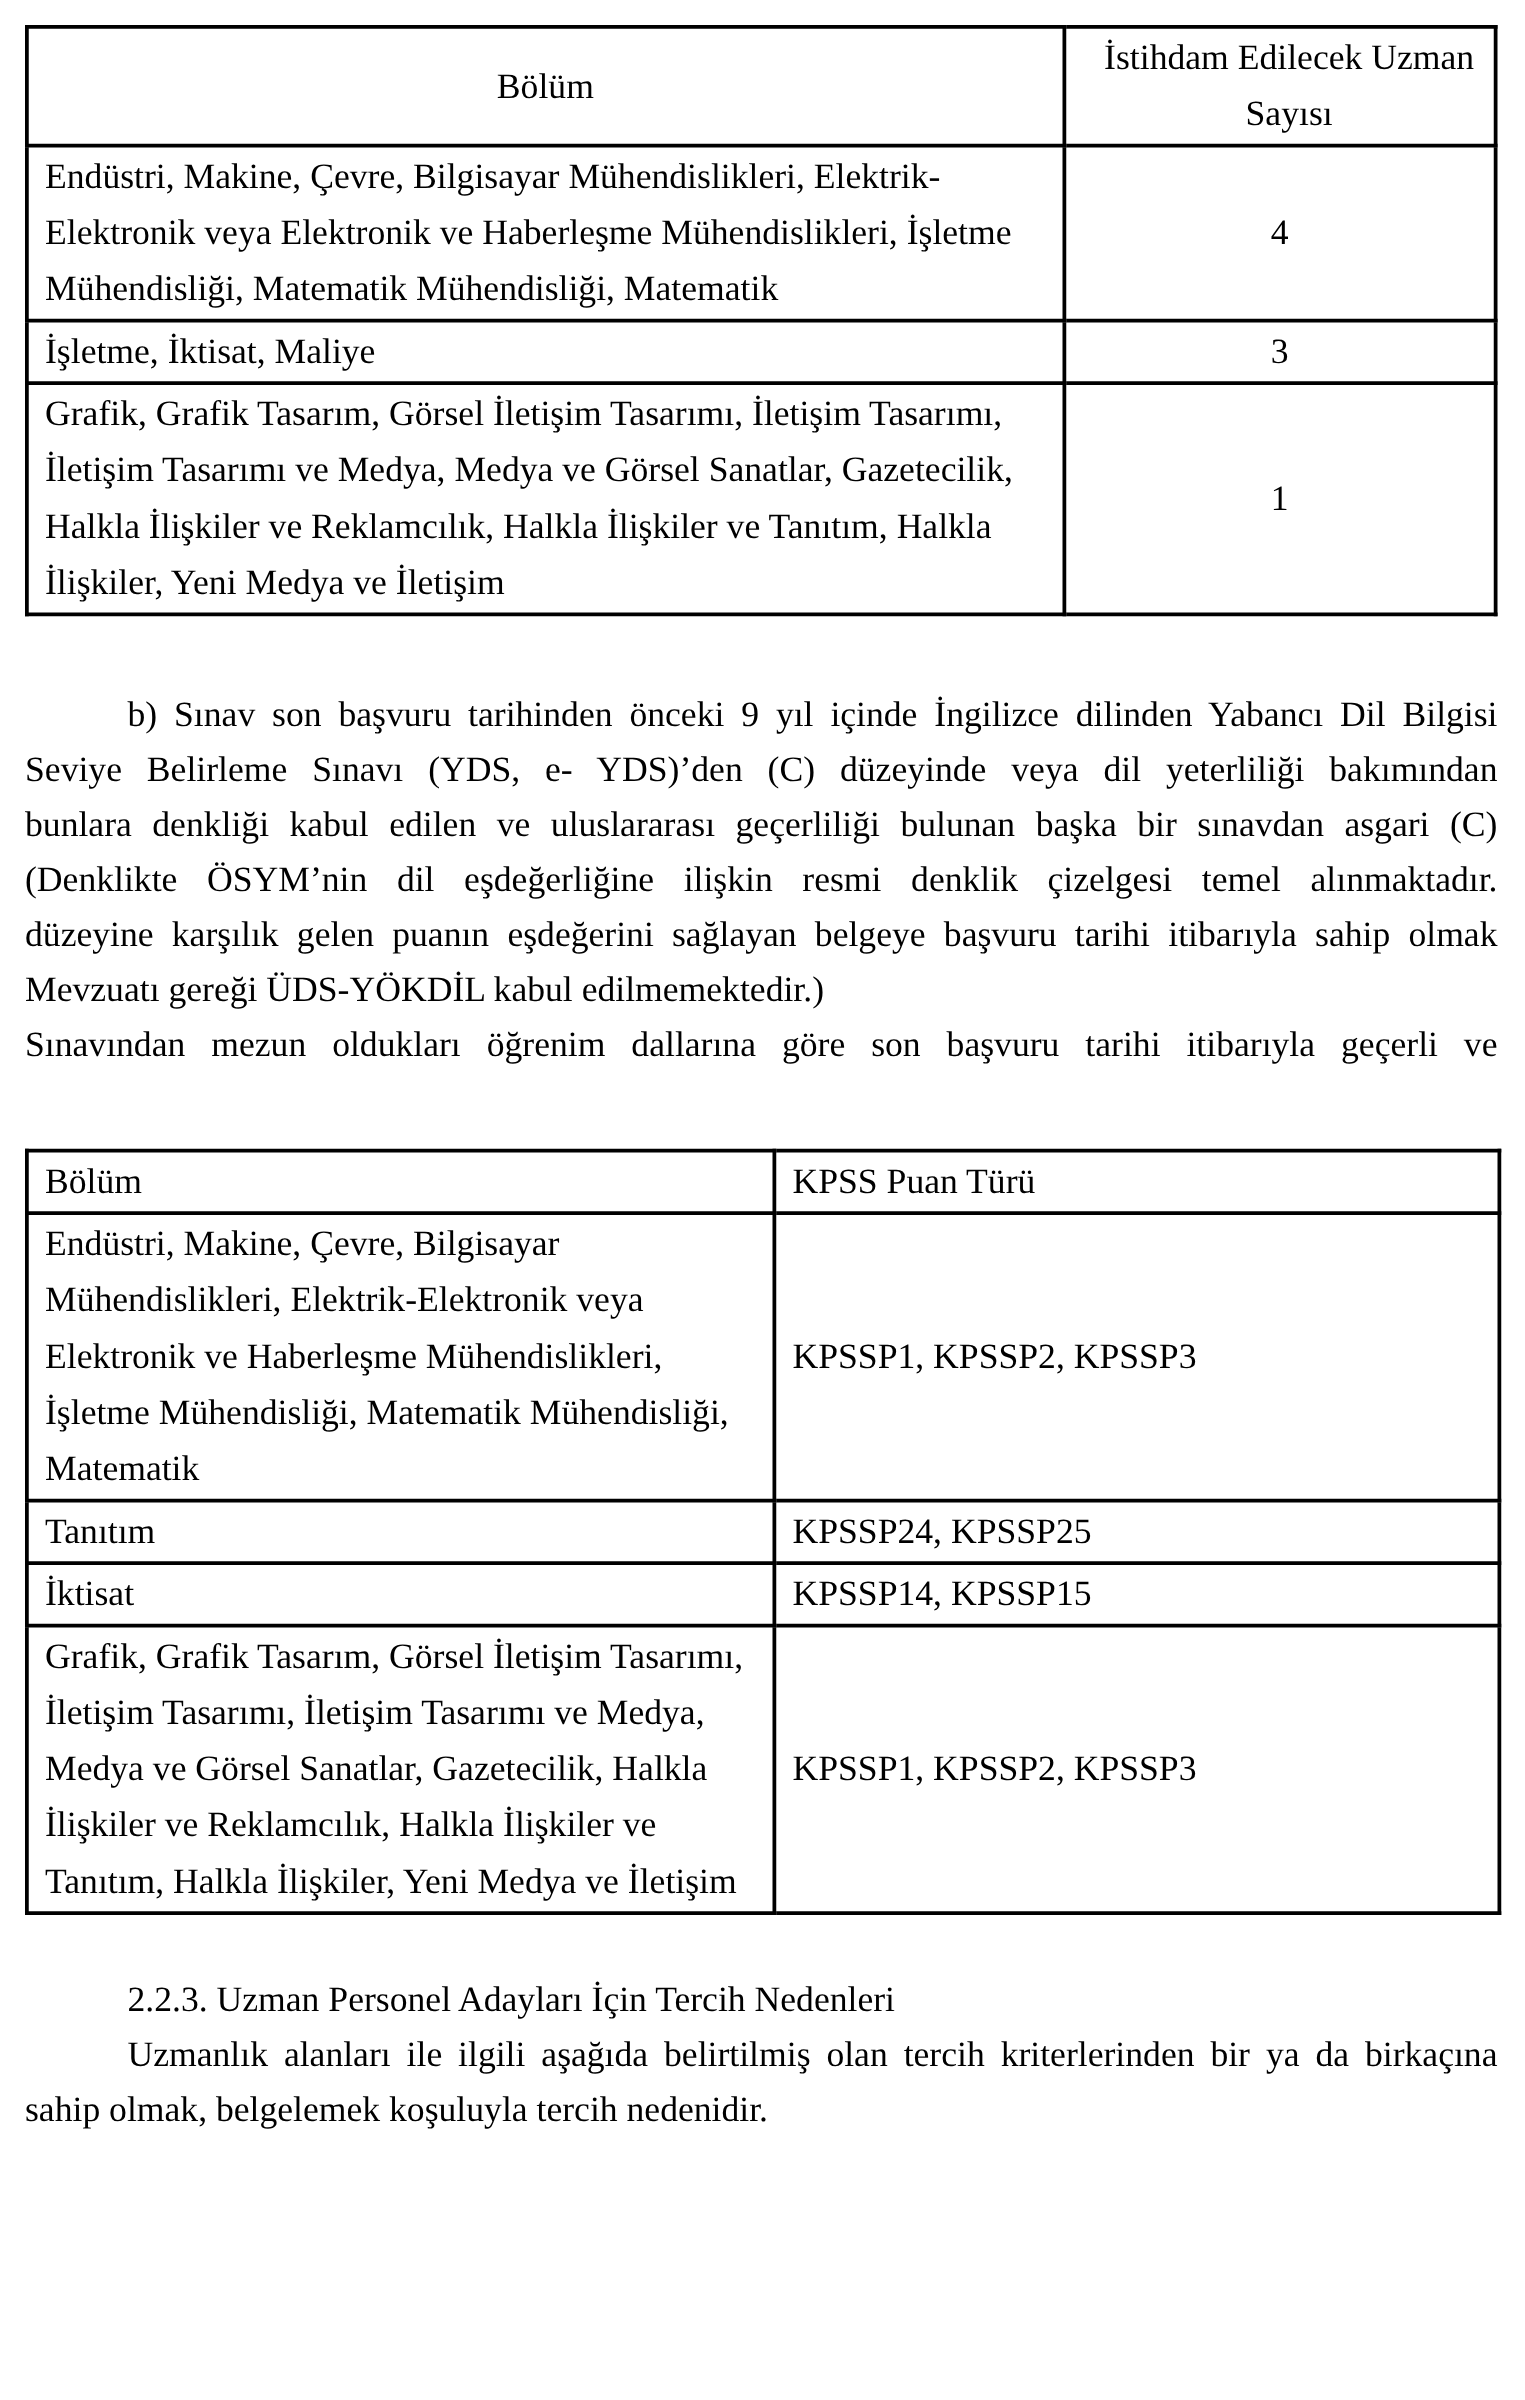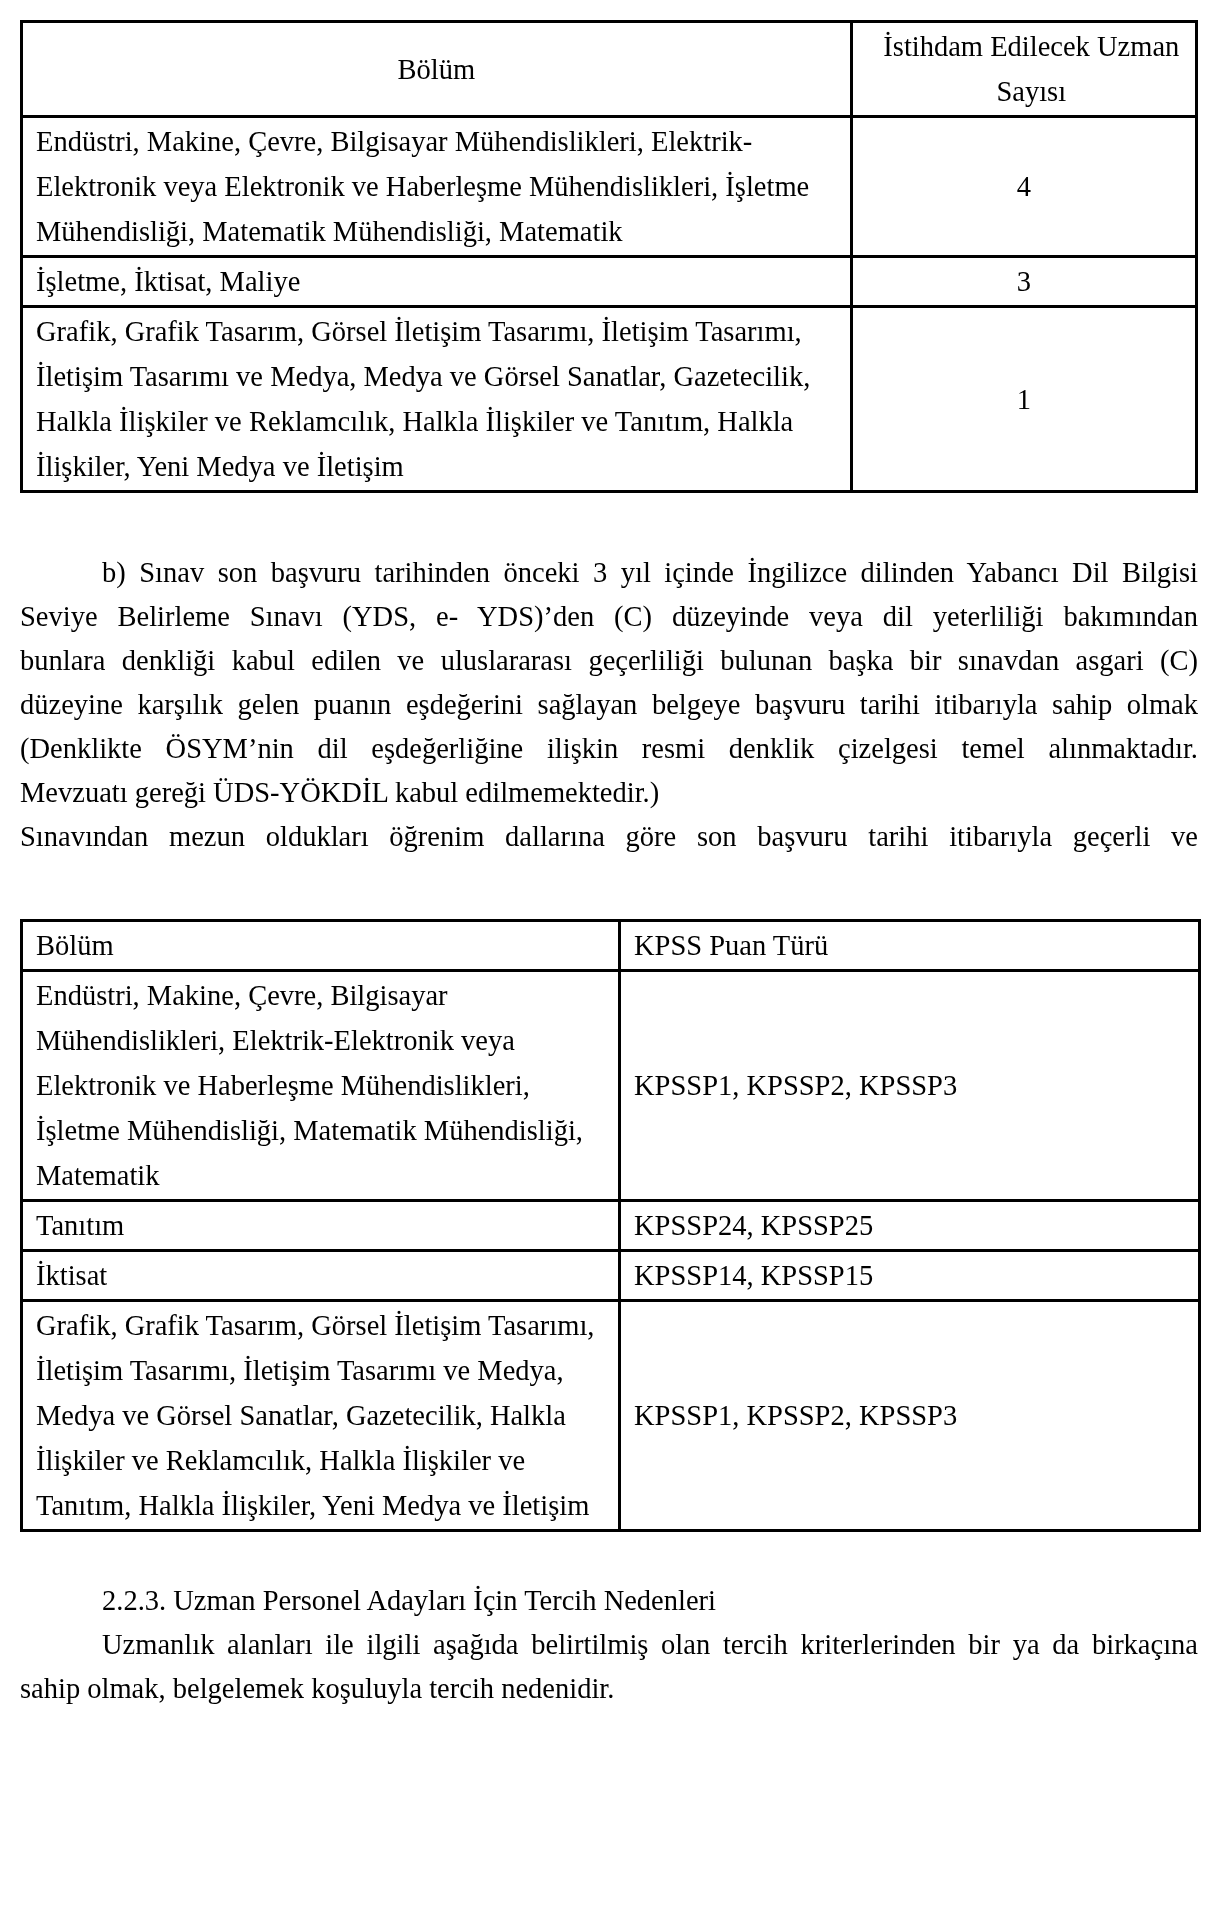--- a/index.html
+++ b/index.html
@@ -86,25 +86,25 @@
     <tr>
       <td class="dept">Grafik, Grafik Tasarım, Görsel İletişim Tasarımı, İletişim Tasarımı, İletişim Tasarımı ve Medya, Medya ve Görsel Sanatlar, Gazetecilik, Halkla İlişkiler ve Reklamcılık, Halkla İlişkiler ve Tanıtım, Halkla İlişkiler, Yeni Medya ve İletişim</td>
       <td class="count">1</td>
     </tr>
   </tbody>
     </table>
 
   <div class="gap-after-t1"></div>
 
   <div class="para">
-    <div class="pline indent">b) Sınav son başvuru tarihinden önceki 3 yıl içinde İngilizce dilinden Yabancı Dil Bilgisi</div>
+    <div class="pline indent">b) Sınav son başvuru tarihinden önceki 9 yıl içinde İngilizce dilinden Yabancı Dil Bilgisi</div>
     <div class="pline">Seviye Belirleme Sınavı (YDS, e- YDS)’den (C) düzeyinde veya dil yeterliliği bakımından</div>
     <div class="pline">bunlara denkliği kabul edilen ve uluslararası geçerliliği bulunan başka bir sınavdan asgari (C)</div>
+    <div class="pline">(Denklikte ÖSYM’nin dil eşdeğerliğine ilişkin resmi denklik çizelgesi temel alınmaktadır.</div>
     <div class="pline">düzeyine karşılık gelen puanın eşdeğerini sağlayan belgeye başvuru tarihi itibarıyla sahip olmak</div>
-    <div class="pline">(Denklikte ÖSYM’nin dil eşdeğerliğine ilişkin resmi denklik çizelgesi temel alınmaktadır.</div>
     <div class="pline last">Mevzuatı gereği ÜDS-YÖKDİL kabul edilmemektedir.)</div>
   </div>
 
   <div class="gap-after-b"></div>
 
   <div class="para">
     <div class="pline">Sınavından mezun oldukları öğrenim dallarına göre son başvuru tarihi itibarıyla geçerli ve</div>
   </div>
 
   <div class="gap-after-c"></div>

